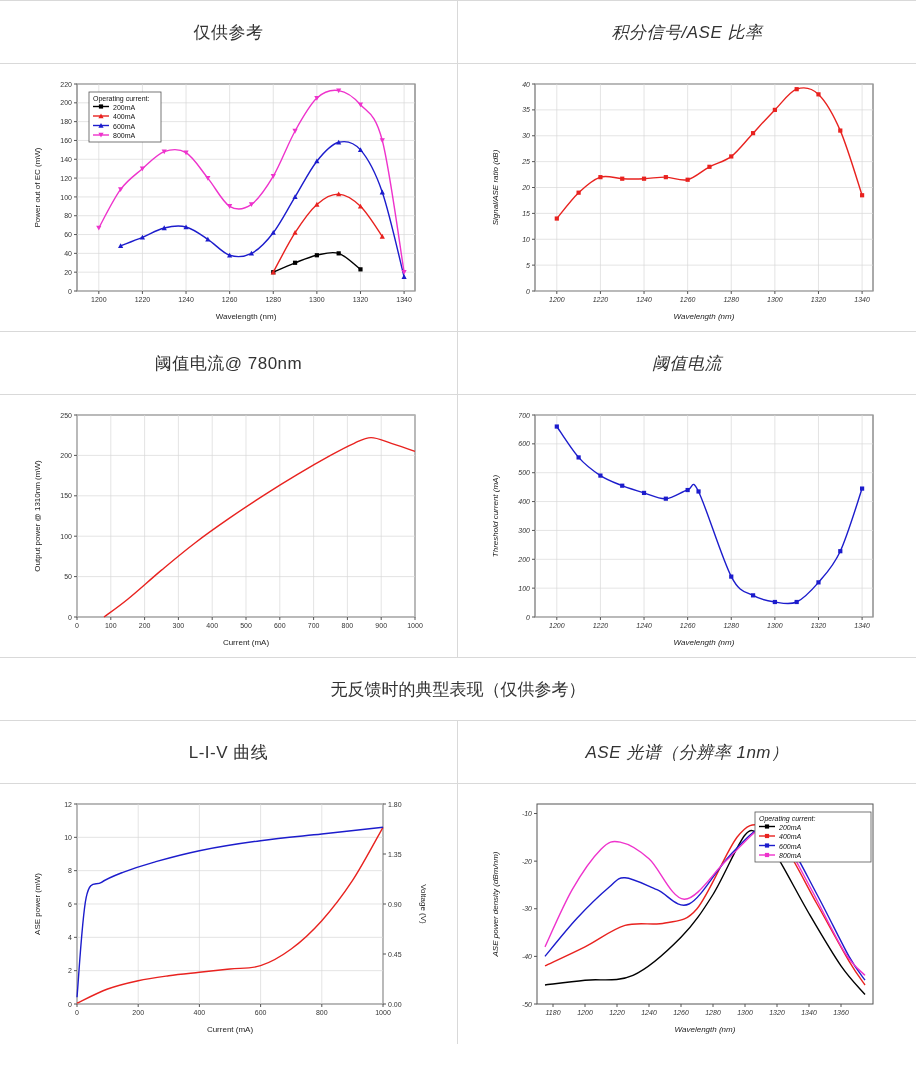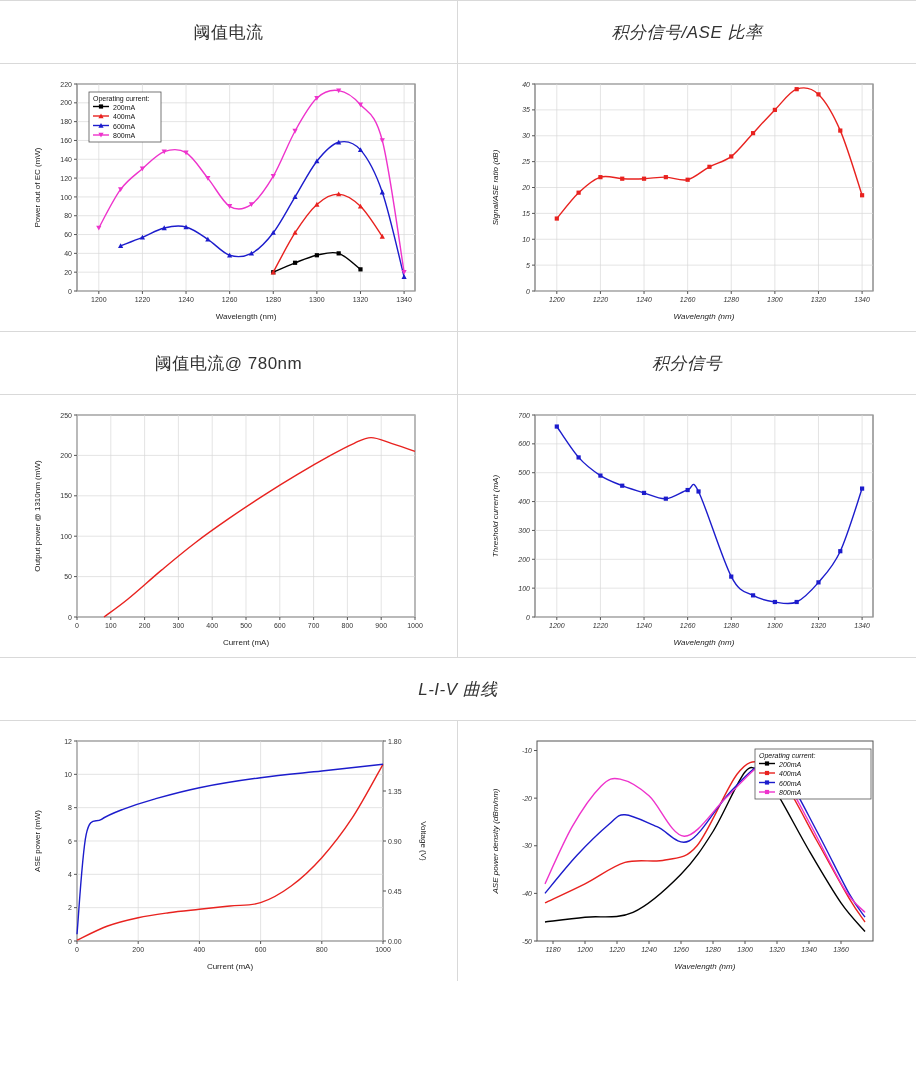--- a/index.html
+++ b/index.html
@@ -39,21 +39,21 @@
   .lgt{font-size:7px;fill:#111;font-family:"Liberation Sans",sans-serif;}
   .pl{fill:none;stroke-width:1.4;}
   .frame{fill:#fff;stroke:#555;stroke-width:1;}
 </style>
 </head>
 <body>
 
 <div class="sheet">
 
   <div class="row">
-    <div class="cell title-cell">阈值电流</div>
+    <div class="cell title-cell">仅供参考</div>
     <div class="cell title-cell">积分信号/ASE 比率</div>
   </div>
 
   <div class="row">
     <div class="cell chart-cell">
       <div class="chart-box">
         <svg id="c1" width="400" height="255" viewBox="0 0 400 255">
             <rect x="48" y="14" width="338" height="207" class="frame"></rect>
             <line x1="48" y1="221" x2="386" y2="221" class="grid"></line>
             <line x1="48" y1="202.1818181818182" x2="386" y2="202.1818181818182" class="grid"></line>
@@ -269,21 +269,21 @@
               <rect x="351.1903225806451" y="58.47499999999999" width="4.2" height="4.2" fill="#e8221f"></rect>
               <rect x="372.9967741935484" y="123.1625" width="4.2" height="4.2" fill="#e8221f"></rect>
             </g>
           </svg>
       </div>
     </div>
   </div>
 
   <div class="row">
     <div class="cell title-cell">阈值电流@ 780nm</div>
-    <div class="cell title-cell">积分信号</div>
+    <div class="cell title-cell">阈值电流</div>
   </div>
 
   <div class="row">
     <div class="cell chart-cell">
       <div class="chart-box">
         <svg id="c3" width="400" height="250" viewBox="0 0 400 250">
             <rect x="48" y="14" width="338" height="202" class="frame"></rect>
             <line x1="48" y1="216" x2="386" y2="216" class="grid"></line>
             <line x1="48" y1="175.6" x2="386" y2="175.6" class="grid"></line>
             <line x1="48" y1="135.2" x2="386" y2="135.2" class="grid"></line>
@@ -413,23 +413,25 @@
               <rect x="307.5774193548387" y="198.89428571428573" width="4.2" height="4.2" fill="#1c1ccc"></rect>
               <rect x="329.3838709677419" y="179.27142857142857" width="4.2" height="4.2" fill="#1c1ccc"></rect>
               <rect x="351.1903225806451" y="148.1057142857143" width="4.2" height="4.2" fill="#1c1ccc"></rect>
               <rect x="372.9967741935484" y="85.4857142857143" width="4.2" height="4.2" fill="#1c1ccc"></rect>
             </g>
           </svg>
       </div>
     </div>
   </div>
 
+  <div class="band">无反馈时的典型表现（仅供参考）</div>
 
   <div class="row">
     <div class="cell title-cell">L-I-V 曲线</div>
+    <div class="cell title-cell">ASE 光谱（分辨率 1nm）</div>
   </div>
 
   <div class="row" style="border-bottom:none">
     <div class="cell chart-cell">
       <div class="chart-box">
         <svg id="c5" width="400" height="248" viewBox="0 0 400 248">
             <rect x="48" y="14" width="306" height="200" class="frame"></rect>
             <line x1="48" y1="214" x2="354" y2="214" class="grid"></line>
             <line x1="48" y1="180.66666666666669" x2="354" y2="180.66666666666669" class="grid"></line>
             <line x1="48" y1="147.33333333333334" x2="354" y2="147.33333333333334" class="grid"></line>

